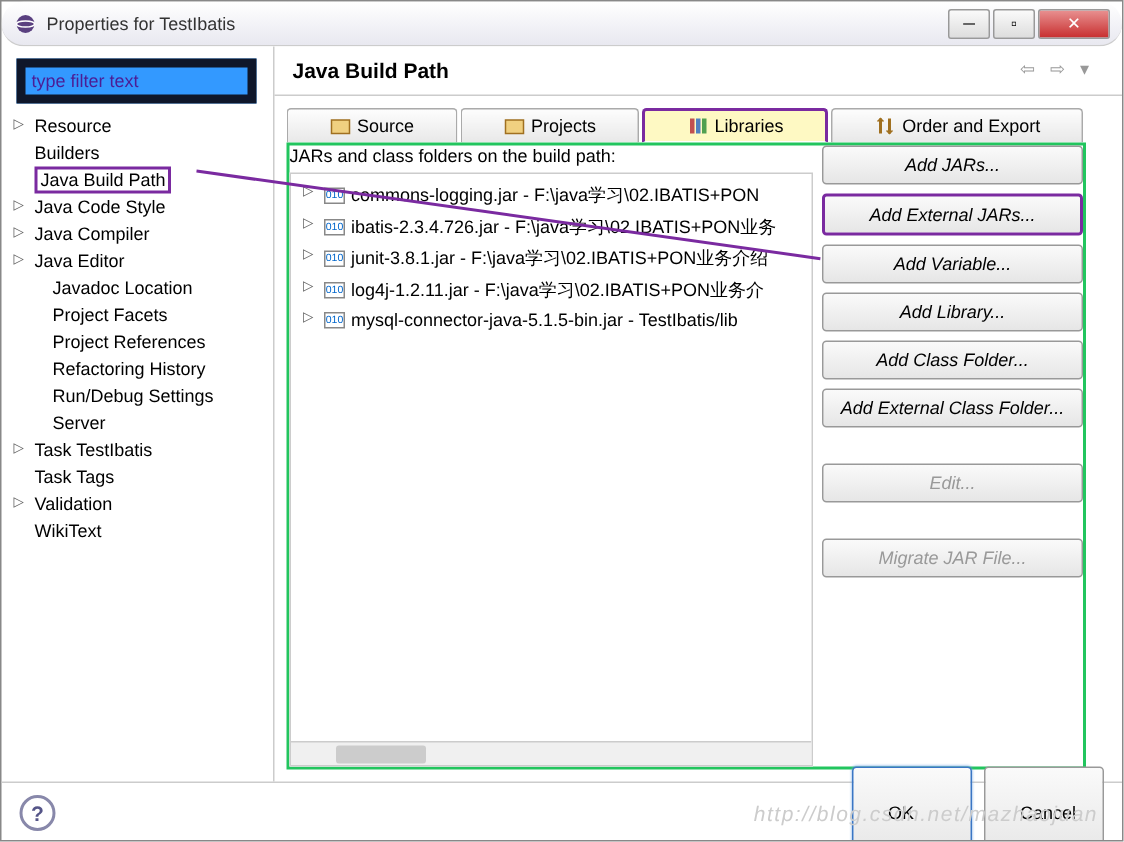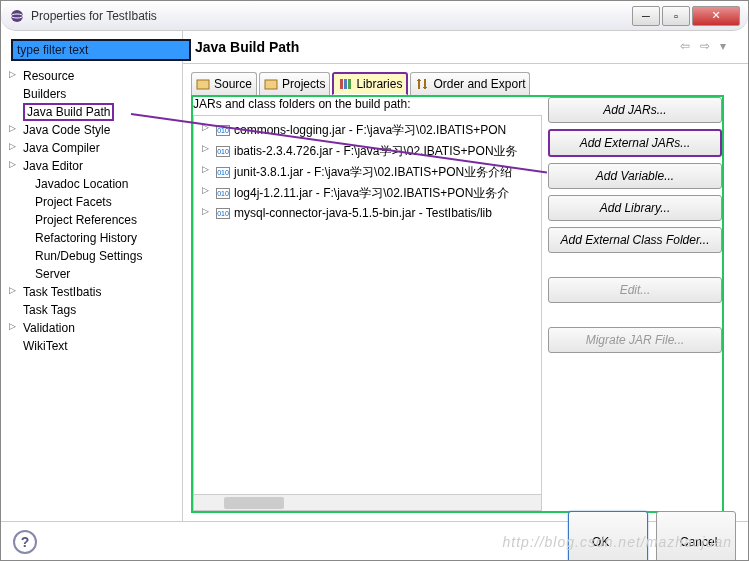--- a/index.html
+++ b/index.html
@@ -6,34 +6,34 @@
 body { background: #fff; width: 749px; height: 561px; border: 1px solid #888; position: relative; }
 
 .titlebar { height: 30px; background: linear-gradient(#fff, #e8e8f0); display: flex; align-items: center; padding: 0 8px; border-bottom: 1px solid #ccc; border-radius: 15px; }
 .titlebar .icon { width: 16px; height: 16px; margin-right: 6px; }
 .titlebar .title { flex: 1; color: #333; }
 .winbtn { width: 28px; height: 20px; border: 1px solid #999; margin-left: 2px; display: flex; align-items: center; justify-content: center; background: linear-gradient(#fafafa,#ddd); border-radius: 2px; font-size: 11px; }
 .winbtn.close { width: 48px; background: linear-gradient(#e89090,#c83030); color: #fff; }
 
 .content { display: flex; height: 490px; }
 .sidebar { width: 182px; border-right: 1px solid #ccc; padding: 6px 4px; }
-.filter { width: 180px; margin: 2px 6px 6px 6px; border: 2px solid #0f172a; padding: 2px 4px; background: #3399ff; color: #0f172a; }
+.filter { width: 160px; margin: 2px 6px 6px 6px; border: 6px solid #0f172a; padding: 2px 4px; background: #3399ff; color: #4c1d95; }
 .tree { list-style: none; }
 .tree li { padding: 2px 0 2px 18px; cursor: default; white-space: nowrap; position: relative; }
 .tree li.parent::before { content: "▷"; position: absolute; left: 4px; font-size: 9px; color: #666; }
 .tree li.child { padding-left: 30px; }
 .tree li.selected span { border: 2px solid #7a2aa0; padding: 0 2px; }
 
 .main { flex: 1; display: flex; flex-direction: column; }
 .main-header { padding: 8px 12px; border-bottom: 1px solid #ccc; display: flex; align-items: center; }
 .main-header h1 { font-size: 14px; font-weight: bold; flex: 1; }
 .navicon { width: 16px; height: 16px; margin-left: 4px; color: #999; }
 
 .tabrow { display: flex; padding: 8px 8px 0 8px; }
-.tab { padding: 3px 4px; border: 1px solid #aaa; border-bottom: none; background: linear-gradient(#fdfdfd,#e8e8e8); margin-right: 2px; display: flex; align-items: center; gap: 4px; border-radius: 3px 3px 0 0; }
+.tab { padding: 3px 28px; border: 1px solid #aaa; border-bottom: none; background: linear-gradient(#fdfdfd,#e8e8e8); margin-right: 2px; display: flex; align-items: center; gap: 4px; border-radius: 3px 3px 0 0; }
 .tab.active { background: #fef9c3; border: 2px solid #7a2aa0; border-bottom: 1px solid #fff; }
 .tabicon { width: 14px; height: 14px; }
 
 .tabpanel { border: 2px solid #22c55e; margin: 0 24px 8px 8px; flex: 1; padding: 0; display: flex; gap: 6px; }
 .jarlist { flex: 1; border: 1px solid #ccc; padding: 4px; background: #fff; overflow: hidden; position: relative; }
 .jarlabel { margin-bottom: 4px; }
 .jarrow { padding: 2px 0 2px 18px; white-space: nowrap; position: relative; overflow: hidden; text-overflow: clip; }
 .jarrow::before { content: "▷"; position: absolute; left: 4px; font-size: 9px; color: #666; }
 .jaricon { display: inline-block; width: 14px; height: 11px; background: #fff; border: 1px solid #888; margin-right: 4px; vertical-align: middle; font-size: 7px; text-align: center; line-height: 9px; color: #06c; }
 .libicon { display: inline-block; width: 14px; height: 11px; background: #f0d080; border: 1px solid #a07020; margin-right: 4px; vertical-align: middle; }
@@ -143,20 +143,21 @@
             <div class="hscroll">
               <div class="thumb"></div>
             </div>
         </div>
       </div>
       <div class="btncol">
         <div class="btn">Add JARs...</div>
         <div class="btn highlighted">Add External JARs...</div>
         <div class="btn">Add Variable...</div>
         <div class="btn">Add Library...</div>
+        <div class="btn">Add Class Folder...</div>
         <div class="btn">Add External Class Folder...</div>
         <div class="spacer"></div>
         <div class="btn disabled">Edit...</div>
         <div class="spacer"></div>
         <div class="btn disabled">Migrate JAR File...</div>
       </div>
     </div>
   </div>
 </div>
 

